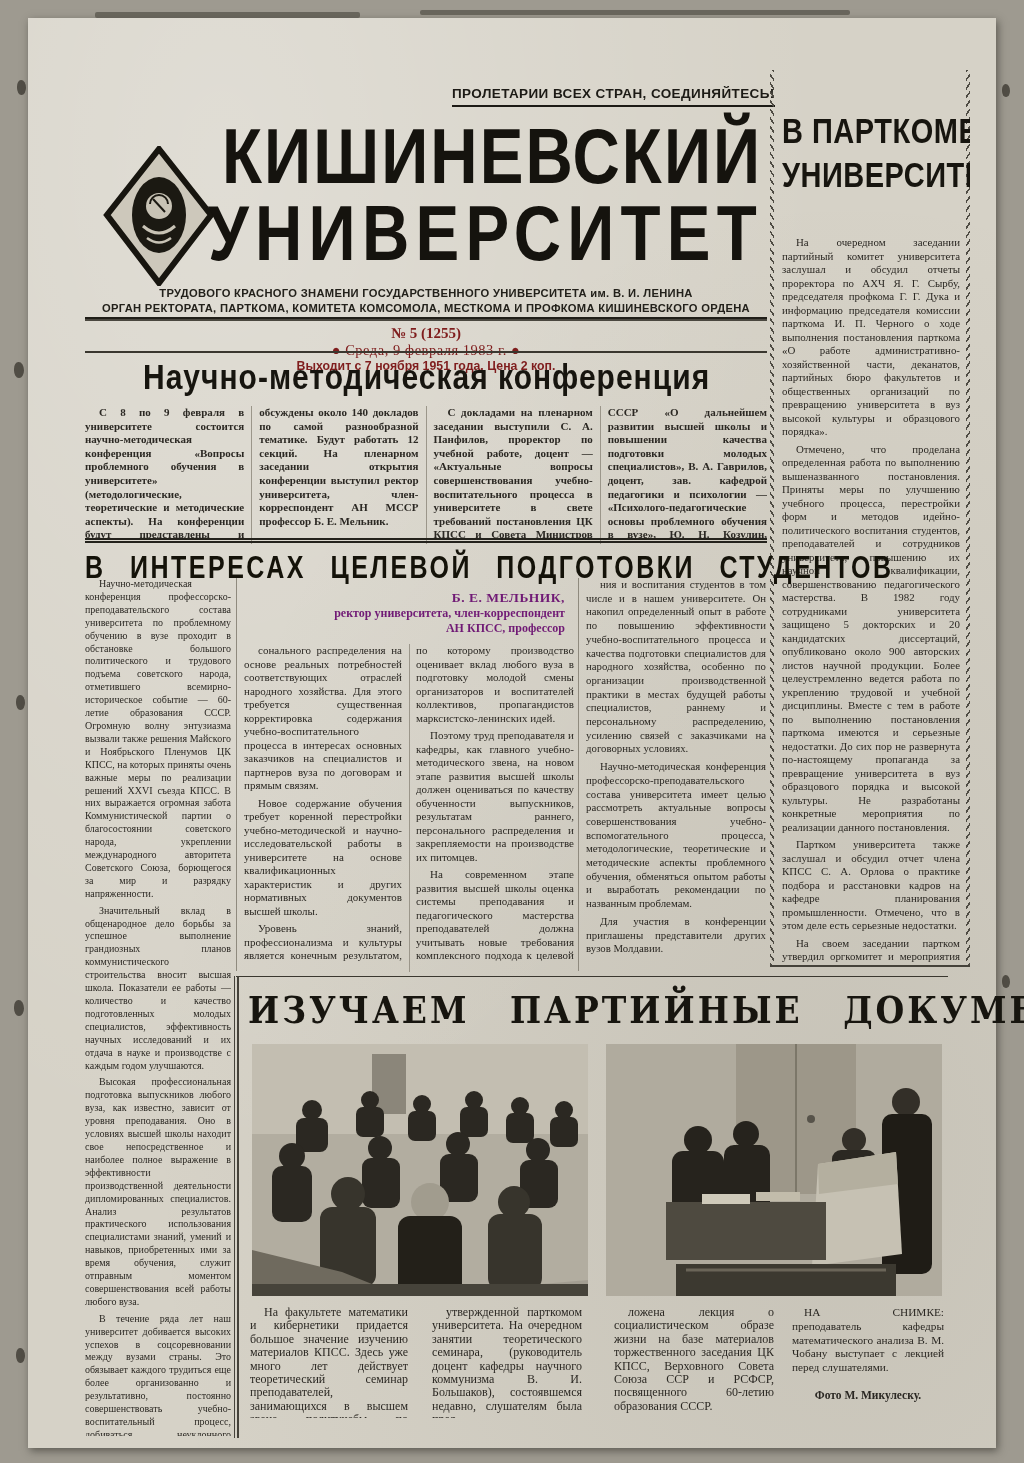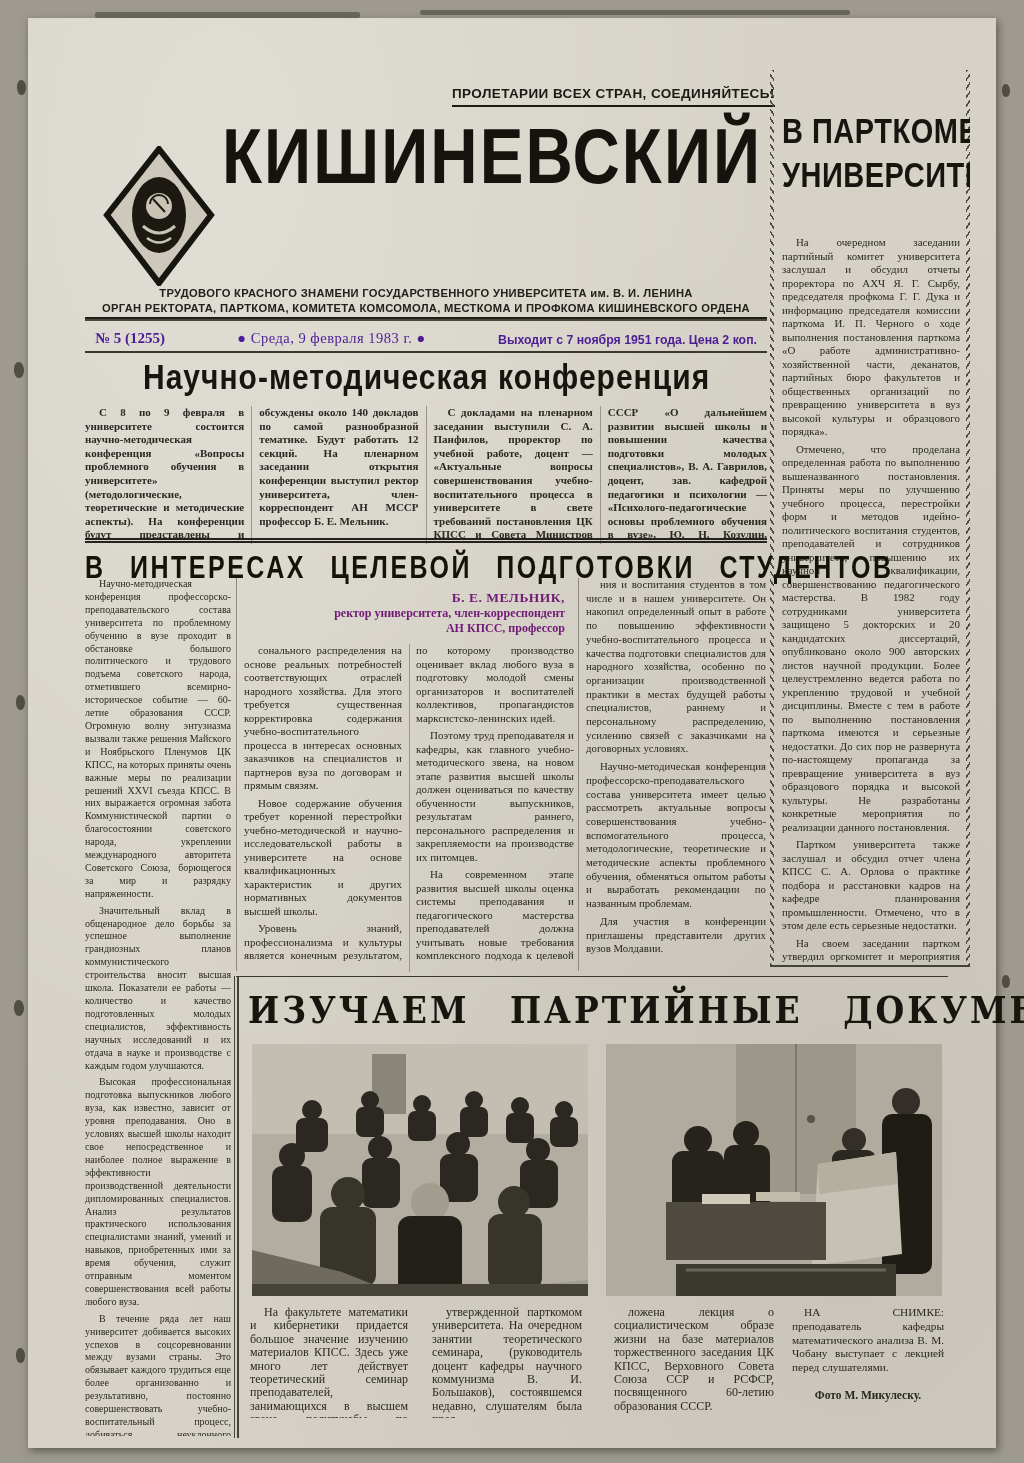--- a/index.html
+++ b/index.html
@@ -19,22 +19,22 @@
   .slogan{font-family:"Liberation Sans",sans-serif;font-weight:700;font-size:13.5px;
           letter-spacing:.4px;color:#1c1a15;border-bottom:2.5px solid #1c1a15;
           padding-bottom:4px;white-space:nowrap;}
   .mast-title{font-family:"Liberation Sans",sans-serif;font-weight:900;
           font-size:63px;line-height:64px;letter-spacing:2px;color:#15130e;
           transform:scale(1.04,1.24);transform-origin:left top;white-space:nowrap;}
   .subtitle{font-family:"Liberation Sans",sans-serif;font-weight:700;font-size:11.2px;
           line-height:15px;text-align:center;color:#23211b;letter-spacing:.3px;}
   .rule-thick{background:linear-gradient(180deg,#201e18 0 60%,#4a473f 60% 100%);}
   .rule-thin{background:#3a372f;}
-  .issue-row{display:flex;justify-content:space-between;align-items:flex-end;
-          font-size:14px;color:#4c1d95;}
+  .issue-row{display:flex;justify-content:space-between;align-items:center;
+          font-size:14px;color:#7f1d1d;flex-direction:column;}
   .issue-no{font-weight:700;font-size:15px;}
   .issue-date{font-size:14.5px;letter-spacing:.5px;}
   .issue-right{font-family:"Liberation Sans",sans-serif;font-weight:700;font-size:12.3px;}
 
   
   .partkom{padding:36px 10px 0 12px;overflow:hidden;
      background:
        repeating-linear-gradient(55deg,#4e4b43 0 1.6px,rgba(0,0,0,0) 1.6px 5px) left/4px 100% no-repeat,
        repeating-linear-gradient(-55deg,#4e4b43 0 1.6px,rgba(0,0,0,0) 1.6px 5px) right/4px 100% no-repeat;
      border-bottom:2px solid #45423a;}
@@ -104,20 +104,23 @@
       <circle cx="56" cy="60" r="13" fill="#c8c3b5"></circle>
       <path d="M47 58 a9 9 0 0 1 18 0" fill="none" stroke="#1b1912" stroke-width="2"></path>
       <line x1="50" y1="53" x2="62" y2="66" stroke="#1b1912" stroke-width="2"></line>
       <path d="M40 80 q16 14 32 0" fill="none" stroke="#c8c3b5" stroke-width="3"></path>
       <path d="M44 92 q12 9 24 0" fill="none" stroke="#c8c3b5" stroke-width="2.5"></path>
     </svg>
   </div>
 
   <div class="abs" style="left:222px;top:116px;">
     <div class="mast-title">КИШИНЕВСКИЙ</div>
+  </div>
+  <div class="abs" style="left:208px;top:193px;">
+    <div class="mast-title" style="letter-spacing:6px;">УНИВЕРСИТЕТ</div>
   </div>
 
   <div class="abs subtitle" style="left:85px;top:286px;width:682px;">
     <div>ТРУДОВОГО КРАСНОГО ЗНАМЕНИ ГОСУДАРСТВЕННОГО        УНИВЕРСИТЕТА им. В. И. ЛЕНИНА</div>
     <div>ОРГАН РЕКТОРАТА, ПАРТКОМА, КОМИТЕТА КОМСОМОЛА, МЕСТКОМА И ПРОФКОМА КИШИНЕВСКОГО ОРДЕНА</div>
   </div>
 
   <div class="abs rule-thick" style="left:85px;top:317px;width:682px;height:4px;"></div>
 
   <div class="abs issue-row" style="left:95px;top:325px;width:662px;height:22px;">

